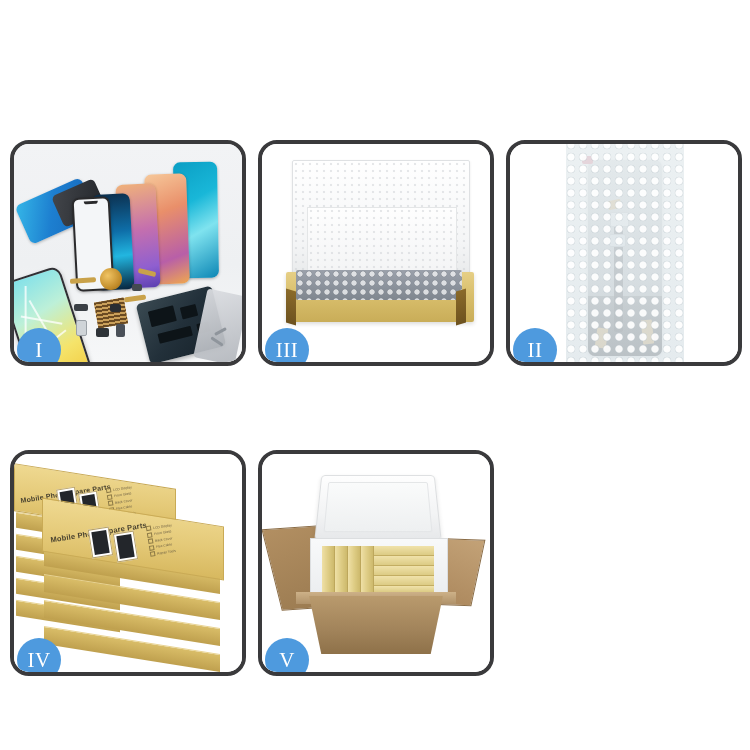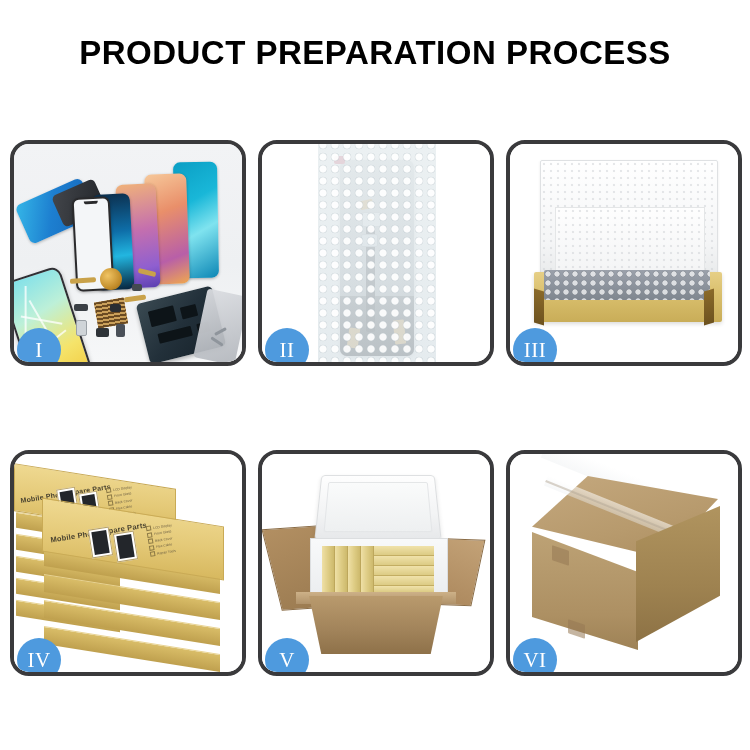--- a/index.html
+++ b/index.html
@@ -399,21 +399,20 @@
     position: absolute;
     background: rgba(120,96,62,.5);
   }
 </style>
 </head>
 <body>
 
 <div class="page">
 
   <div class="header">
-    <h1 class="title">PRODUCT PREPARATION PROCESS</h1>
   </div>
 
   <div class="grid">
 
     <div class="panel p1">
       <div class="panel-photo">
         <div class="p1-bg"></div>
 
         <div class="p1-lcdflat"></div>
         <div class="p1-lcdflat2"></div>
@@ -452,20 +451,37 @@
         <div class="p1-part" style="left:102px;top:180px;width:9px;height:13px;background:#4a5058"></div>
         <div class="p1-part" style="left:96px;top:160px;width:11px;height:8px;background:#2a2e33"></div>
         <div class="p1-part" style="left:118px;top:140px;width:10px;height:7px;background:#444a50"></div>
         <div class="p1-tools"></div>
         <div class="p1-part" style="left:196px;top:196px;width:14px;height:3px;background:#8f959c;transform:rotate(34deg)"></div>
         <div class="p1-part" style="left:200px;top:186px;width:13px;height:3px;background:#8f959c;transform:rotate(-28deg)"></div>
       </div>
       <div class="badge">I</div>
     </div>
 
+    <div class="panel p3">
+      <div class="panel-photo">
+        <div class="p3-bg"></div>
+        <div class="p3-lid">
+          <span class="p3-foamtex"></span>
+          <span class="p3-lidinner">
+            <span class="p3-foamtex"></span>
+          </span>
+        </div>
+        <div class="p3-tray"></div>
+        <div class="p3-bubblefill"></div>
+        <div class="p3-trayL"></div>
+        <div class="p3-trayR"></div>
+      </div>
+      <div class="badge">III</div>
+    </div>
+
     <div class="panel p2">
       <div class="panel-photo">
         <div class="p2-bg"></div>
         <div class="p2-screen">
           <span class="p2-dark"></span>
           <span class="p2-flexcable"></span>
           <span class="p2-conn" style="left:22px;top:52px;width:17px;height:13px;background:#e2e6ea;border:1px solid #aeb4ba"></span>
           <span class="p2-conn" style="left:21px;top:74px;width:15px;height:11px;background:#cfd7de;border:1px solid #9fa8b0"></span>
           <span class="p2-tape" style="left:20px;top:40px;width:13px;height:9px;transform:rotate(-12deg)"></span>
           <span class="p2-bottomassy" style="left:0;top:136px;width:74px;height:60px"></span>
@@ -473,37 +489,20 @@
           <span class="p2-tape" style="left:54px;top:160px;width:11px;height:24px;transform:rotate(-6deg)"></span>
         </div>
         <div class="p2-redtab"></div>
         <div class="p2-bag">
           <span class="p2-bubbles"></span>
         </div>
       </div>
       <div class="badge">II</div>
     </div>
 
-    <div class="panel p3">
-      <div class="panel-photo">
-        <div class="p3-bg"></div>
-        <div class="p3-lid">
-          <span class="p3-foamtex"></span>
-          <span class="p3-lidinner">
-            <span class="p3-foamtex"></span>
-          </span>
-        </div>
-        <div class="p3-tray"></div>
-        <div class="p3-bubblefill"></div>
-        <div class="p3-trayL"></div>
-        <div class="p3-trayR"></div>
-      </div>
-      <div class="badge">III</div>
-    </div>
-
     <div class="panel p4">
       <div class="panel-photo">
         <div class="p4-bg"></div>
 
         <div class="p4-edge" style="left:2px;top:66px;width:104px;height:15px;transform:skewY(9deg)"></div>
         <div class="p4-edge" style="left:2px;top:88px;width:104px;height:15px;transform:skewY(9deg)"></div>
         <div class="p4-edge" style="left:2px;top:110px;width:104px;height:15px;transform:skewY(9deg)"></div>
         <div class="p4-edge" style="left:2px;top:132px;width:104px;height:15px;transform:skewY(9deg)"></div>
         <div class="p4-edge" style="left:2px;top:154px;width:104px;height:15px;transform:skewY(9deg)"></div>
 
@@ -596,29 +595,15 @@
           <span class="p5-slatH" style="top:20px;left:52px;width:60px;height:9px"></span>
           <span class="p5-slatH" style="top:30px;left:52px;width:60px;height:9px"></span>
           <span class="p5-slatH" style="top:40px;left:52px;width:60px;height:6px"></span>
         </div>
         <div class="p5-bodyrim"></div>
         <div class="p5-bodyfront"></div>
       </div>
       <div class="badge">V</div>
     </div>
 
-    <div class="panel p6">
-      <div class="panel-photo">
-        <div class="p6-bg"></div>
-        <div class="p6-tape" style="left:28px;top:18px;width:170px;height:18px;transform:rotate(22deg)"></div>
-        <div class="p6-top"></div>
-        <div class="p6-seam" style="left:30px;top:56px;width:160px;height:1.5px;transform:rotate(22deg)"></div>
-        <div class="p6-tape" style="left:30px;top:52px;width:166px;height:11px;transform:rotate(22deg)"></div>
-        <div class="p6-front"></div>
-        <div class="p6-side"></div>
-        <div class="p6-label" style="left:42px;top:94px;width:17px;height:15px;transform:skewY(18deg)"></div>
-        <div class="p6-label" style="left:58px;top:168px;width:17px;height:14px;transform:skewY(18deg)"></div>
-      </div>
-      <div class="badge">VI</div>
-    </div>
 
   </div>
 </div>
 
 </body></html>

